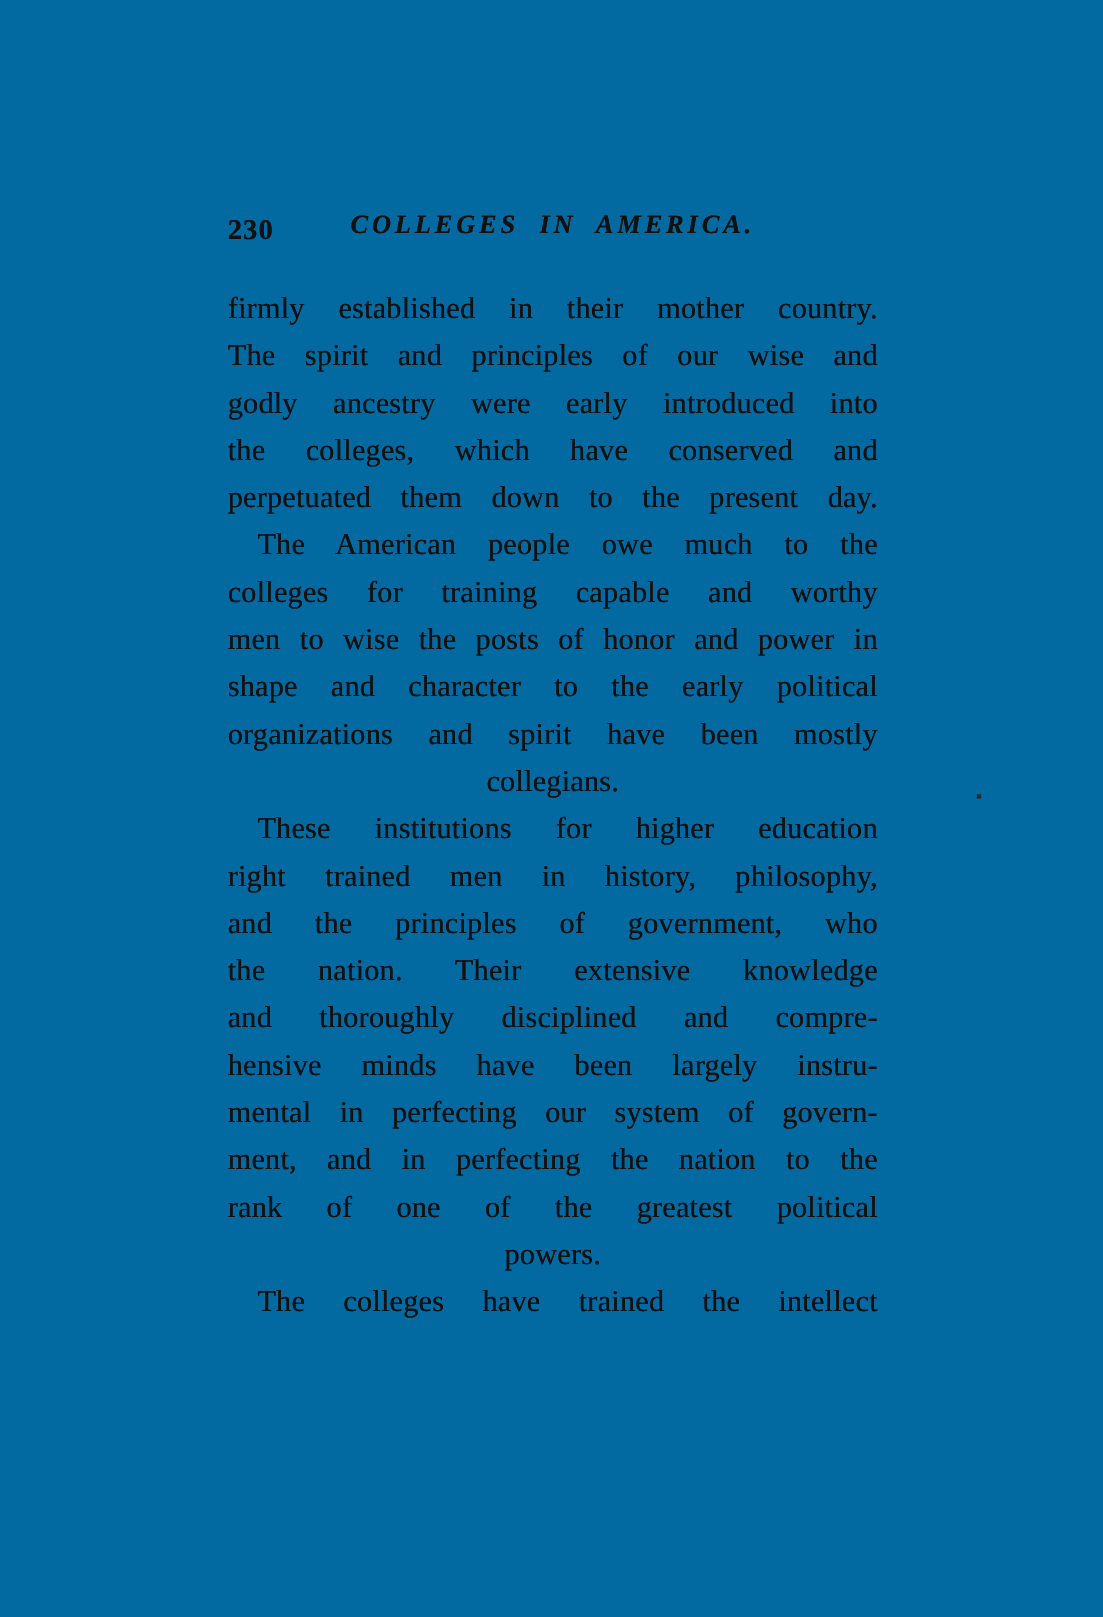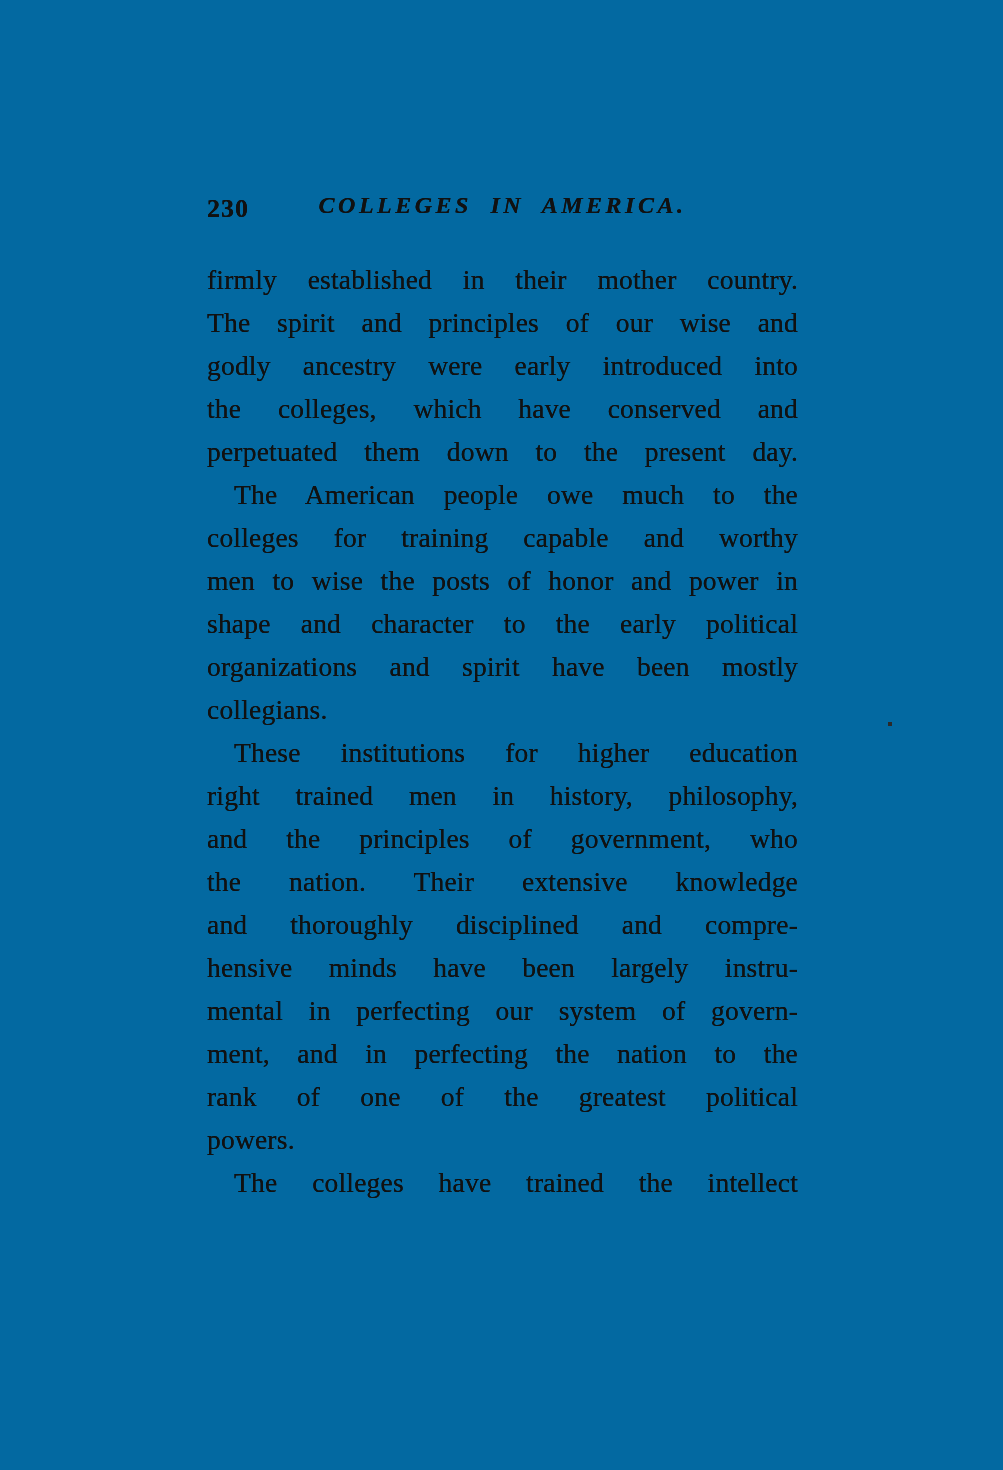--- a/index.html
+++ b/index.html
@@ -50,21 +50,21 @@
     font-size: 27.5px;
     line-height: 43px;
     letter-spacing: 0.2px;
     text-shadow: 0 0 0.5px currentColor;
     margin-top: 12px;
   }
   .paragraph { margin: 0; padding: 0; }
   .line {
     display: block;
     height: 43px;
-    text-align: left;
+    text-align: center;
     white-space: pre;
   }
   .line.justify {
     white-space: normal;
     text-align: justify;
     text-align-last: justify;
   }
   .line.indent { text-indent: 27px; }
   .watermark {
     position: absolute;

